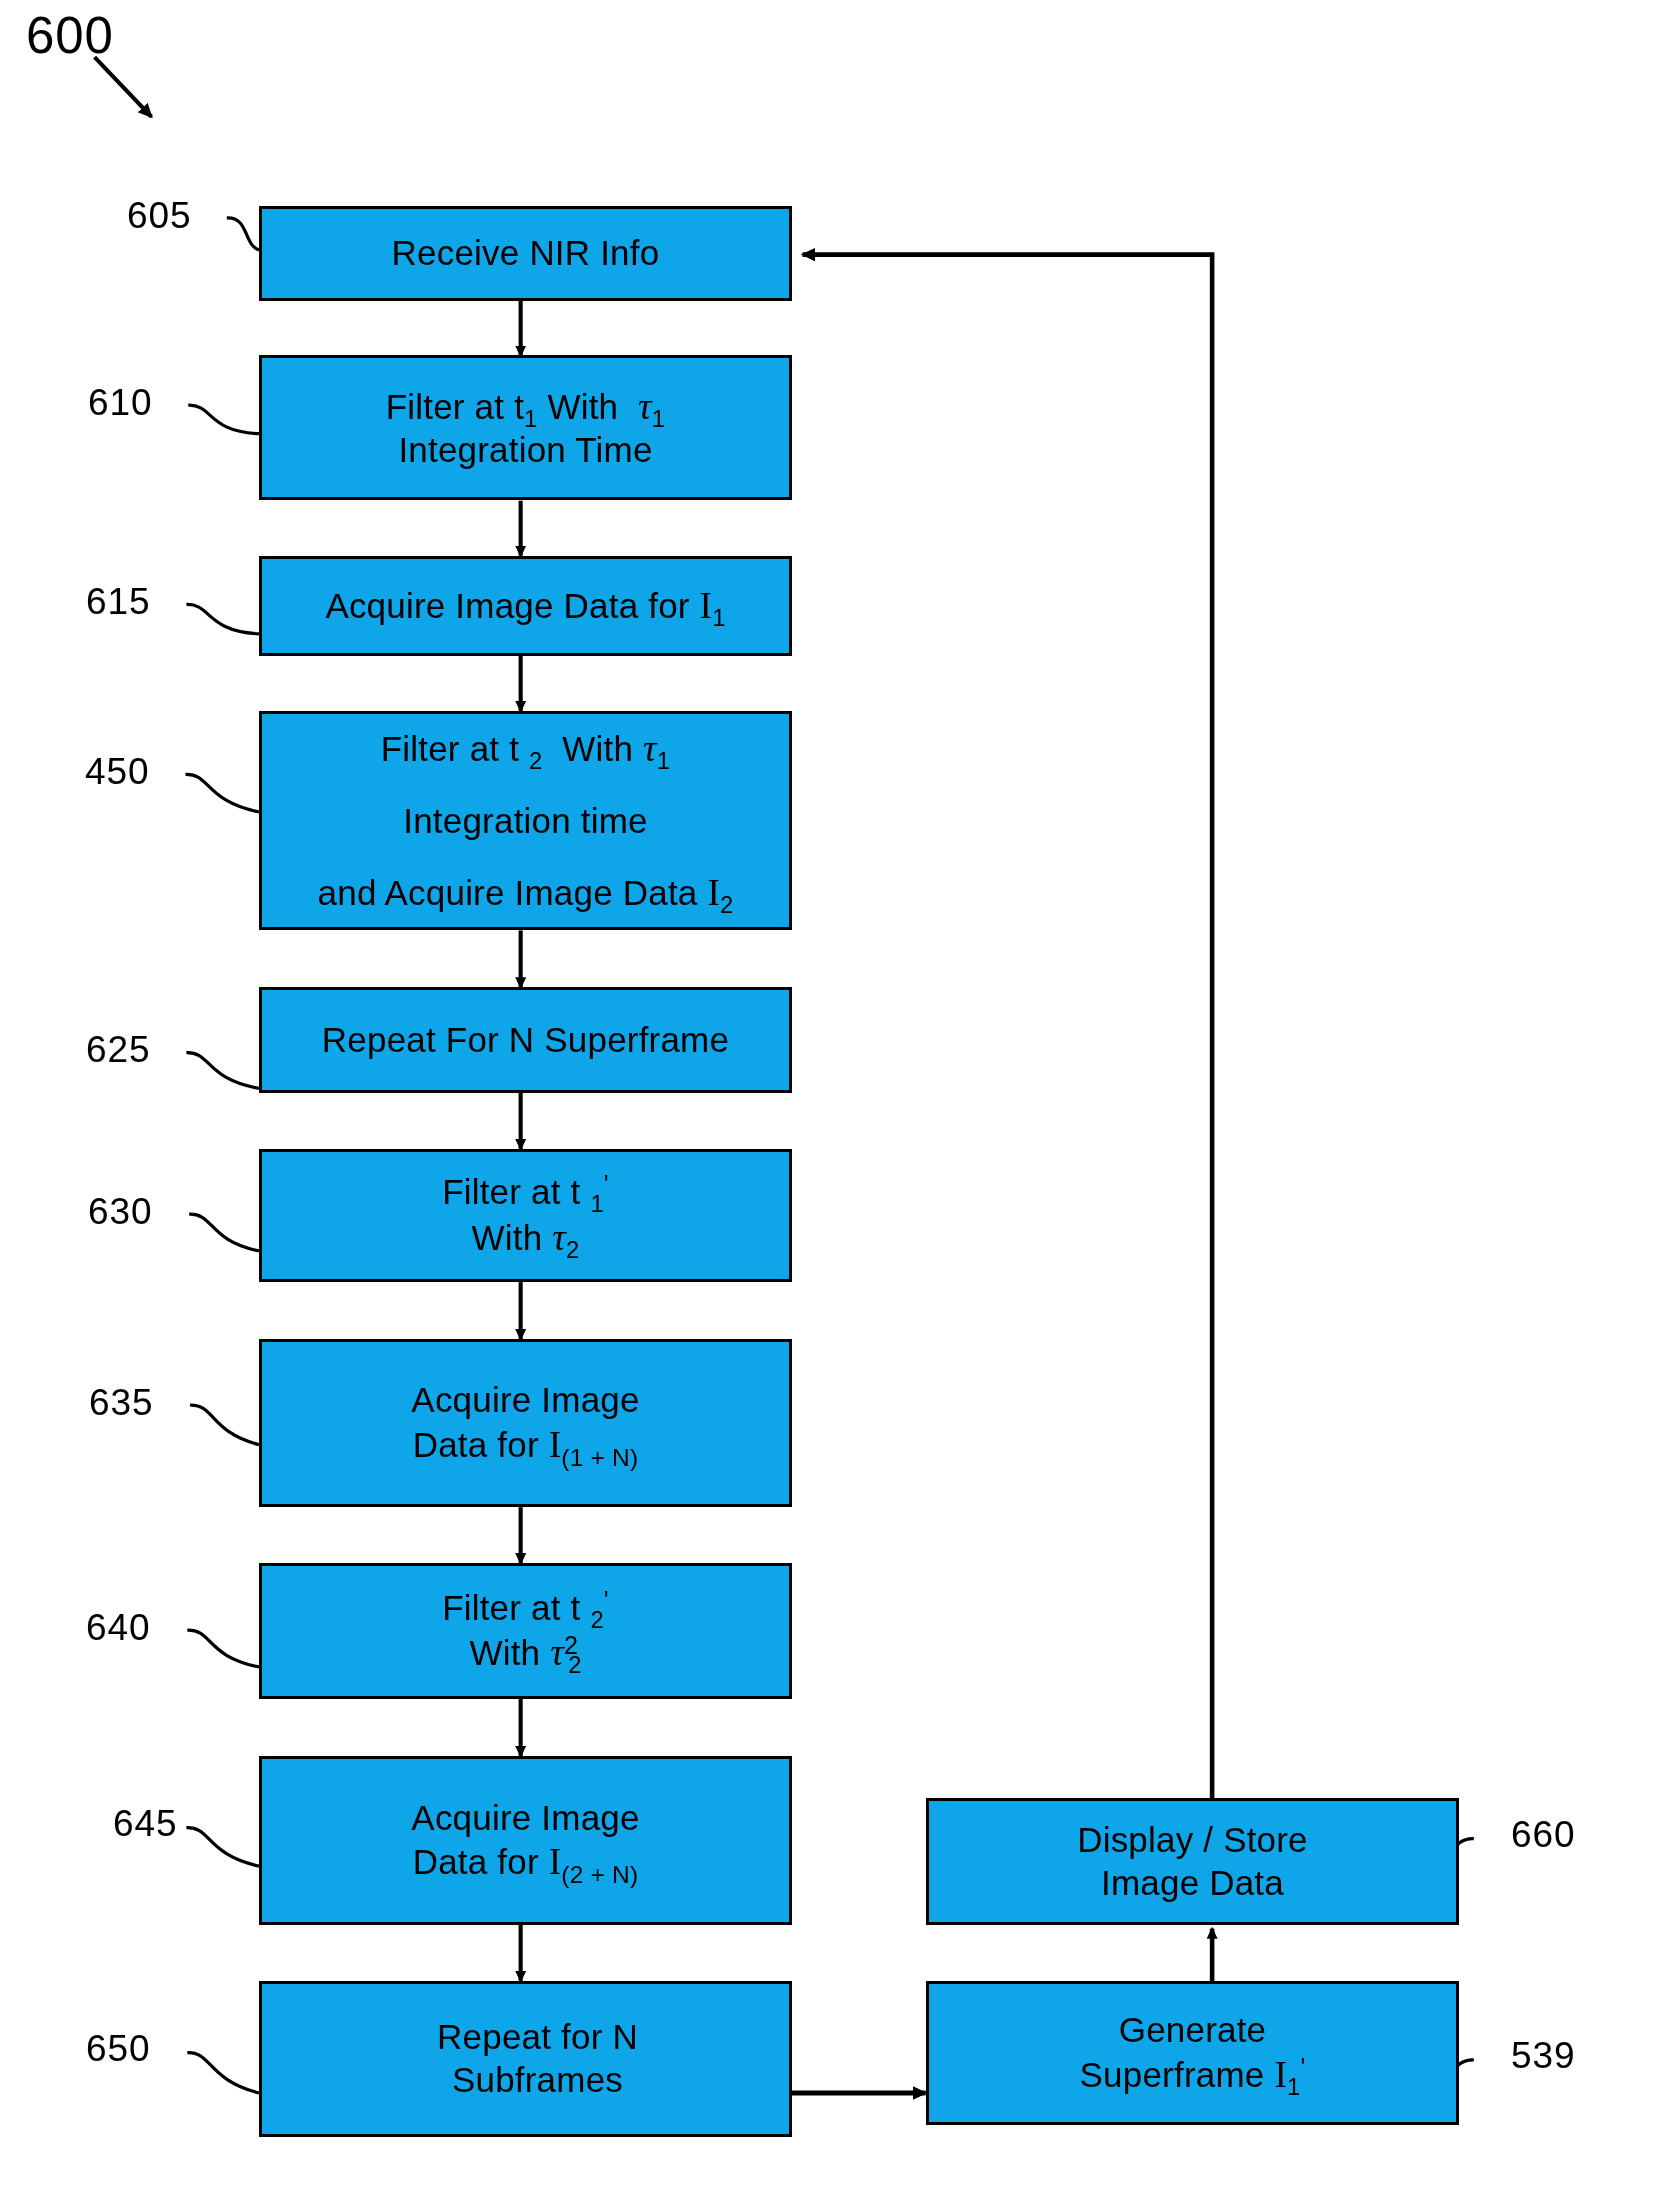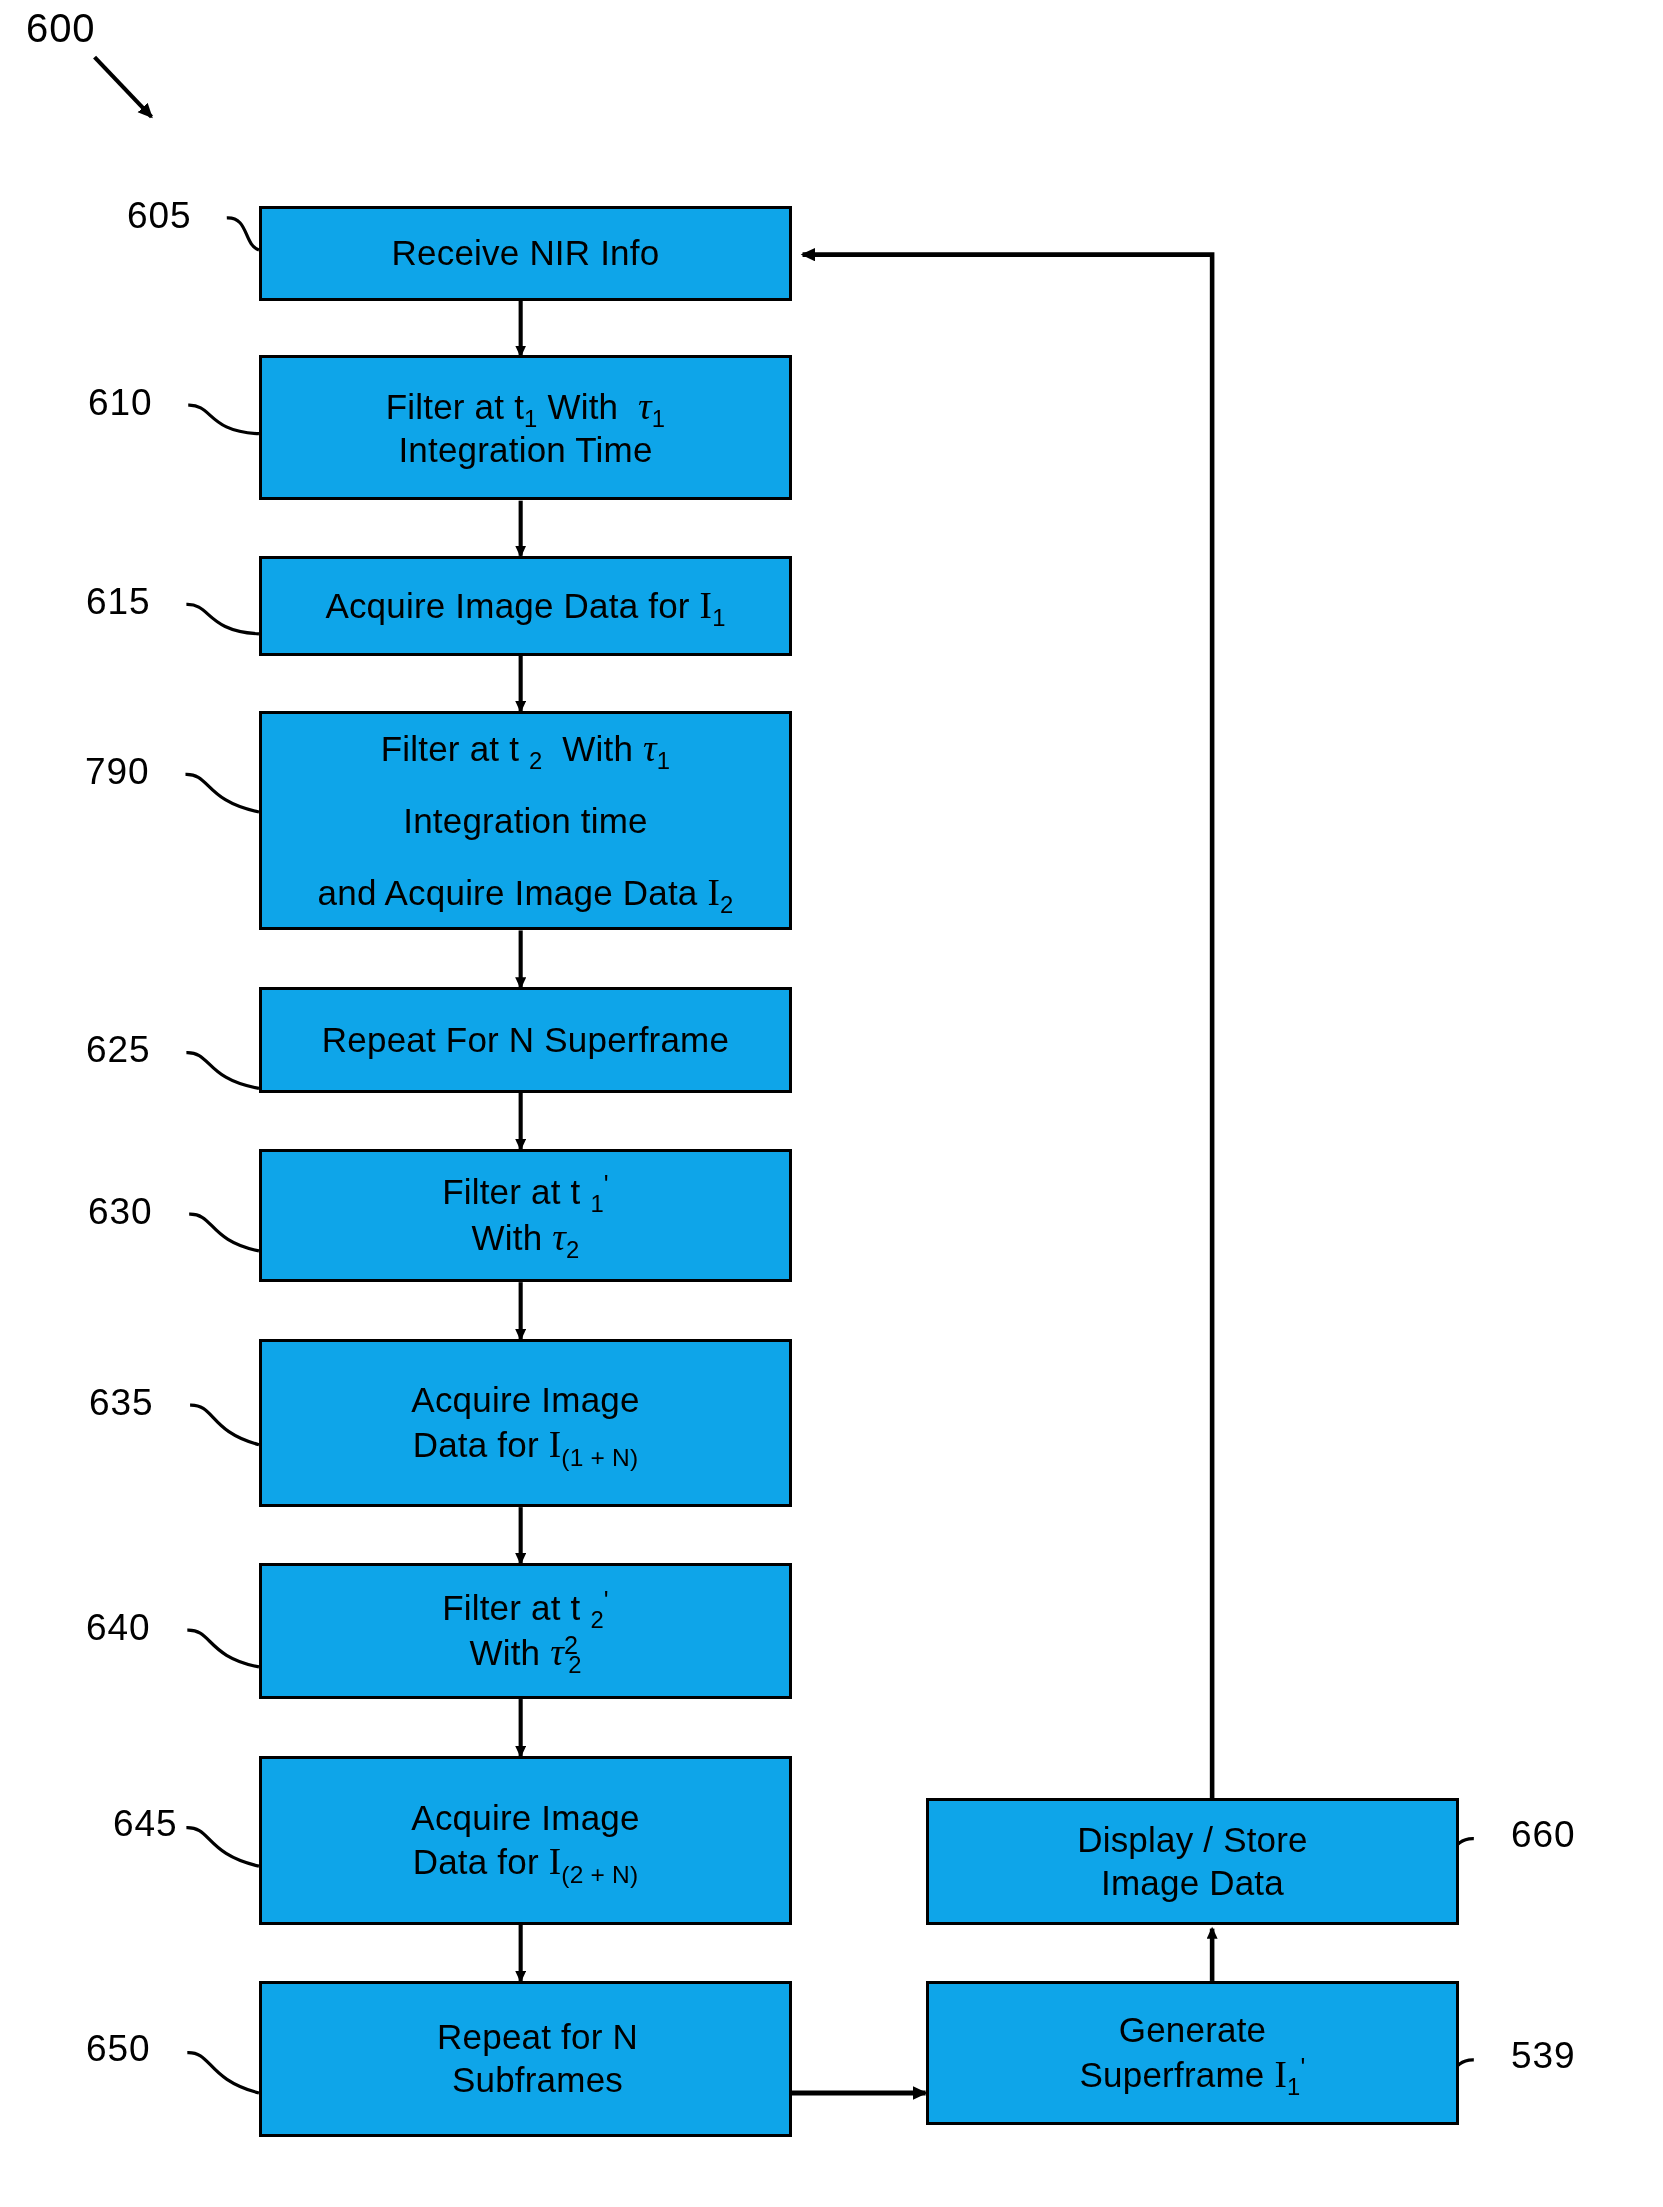--- a/index.html
+++ b/index.html
@@ -46,21 +46,21 @@
   }
   .ref {
     position: absolute;
     font-size: 37px;
     letter-spacing: 0.9px;
     z-index: 4;
     white-space: nowrap;
   }
   .fig-ref {
     position: absolute;
-    font-size: 40px;
+    font-size: 51px;
     letter-spacing: 0.9px;
     z-index: 4;
   }
   sub {
     font-size: 0.68em;
     vertical-align: -0.33em;
     line-height: 0;
   }
   sup {
     font-size: 0.72em;
@@ -161,21 +161,21 @@
   <div class="node" style="left:259px; top:556px; width:533px; height:100px;">
     <span class="ln"><span>Acquire Image Data for</span>&nbsp;<span class="italic-i">I</span><sub>1</sub></span>
   </div>
   <div class="ref" style="left:86px; top:581px;">615</div>
 
   <div class="node" style="left:259px; top:711px; width:533px; height:219px;gap:28px;">
     <span class="ln"><span>Filter at t</span>&nbsp;<sub>2</sub>&nbsp;&nbsp;<span>With</span>&nbsp;<span class="tau">τ</span><sub>1</sub></span>
     <span class="ln">Integration time</span>
     <span class="ln"><span>and Acquire Image Data</span>&nbsp;<span class="italic-i">I</span><sub>2</sub></span>
   </div>
-  <div class="ref" style="left:85px; top:751px;">790</div>
+  <div class="ref" style="left:85px; top:751px;">450</div>
 
   <div class="node" style="left:259px; top:987px; width:533px; height:106px;">
     <span class="ln">Repeat For N Superframe</span>
   </div>
   <div class="ref" style="left:86px; top:1029px;">625</div>
 
   <div class="node" style="left:259px; top:1149px; width:533px; height:133px;">
     <span class="ln"><span>Filter at t</span>&nbsp;<sub>1</sub><sup>'</sup></span>
     <span class="ln"><span>With</span>&nbsp;<span class="tau">τ</span><sub>2</sub></span>
   </div>

